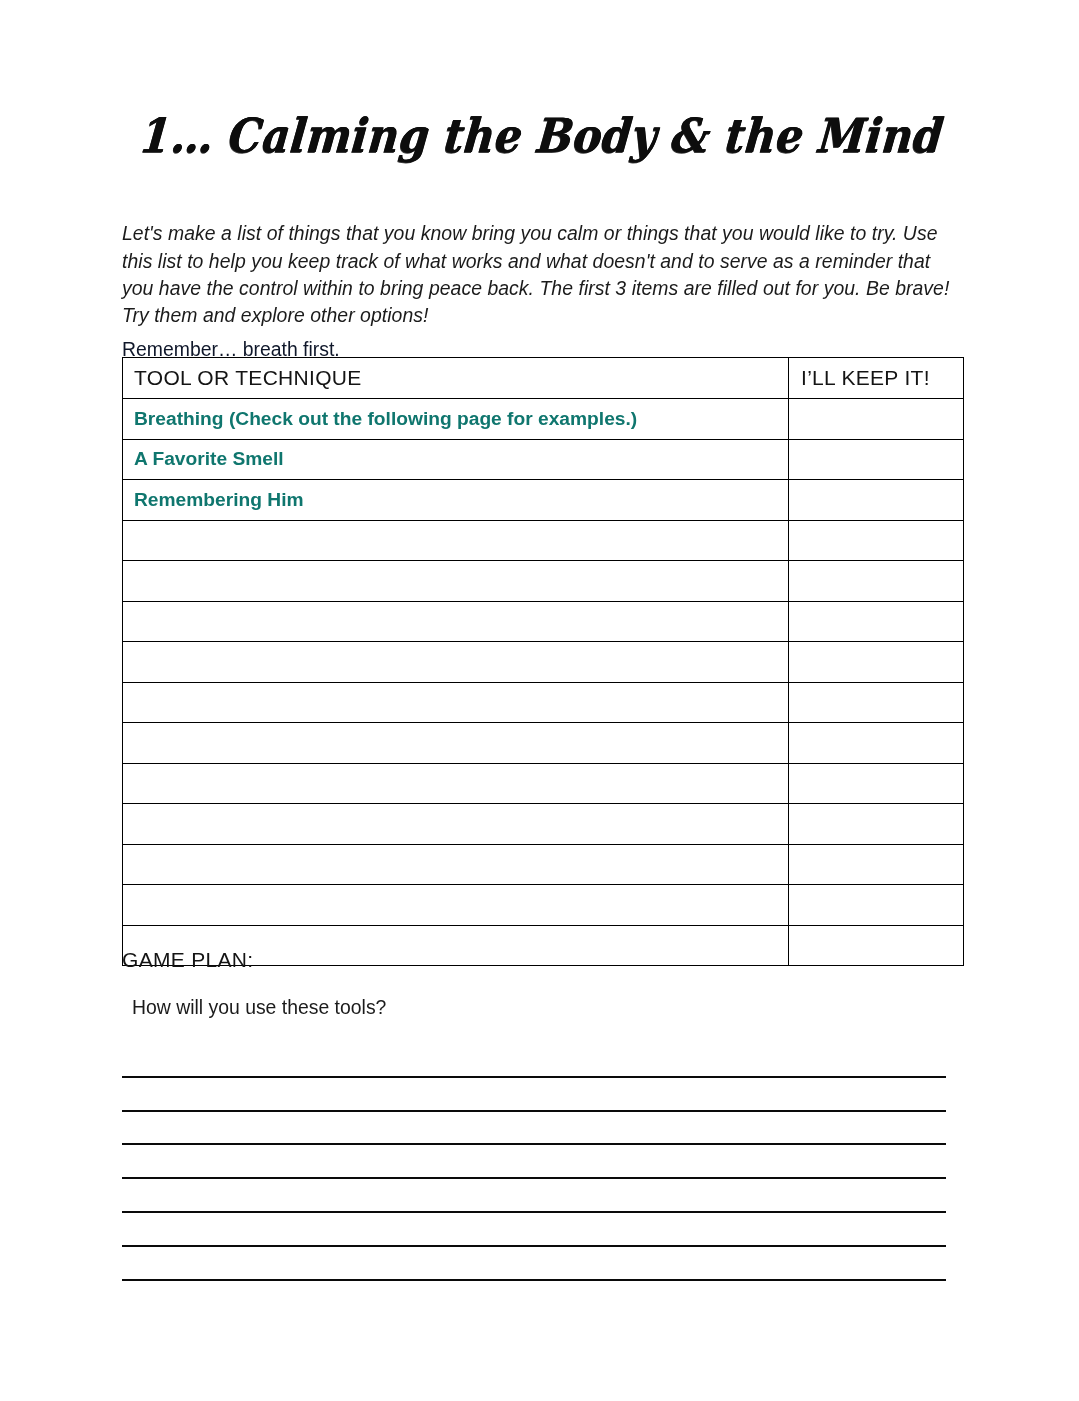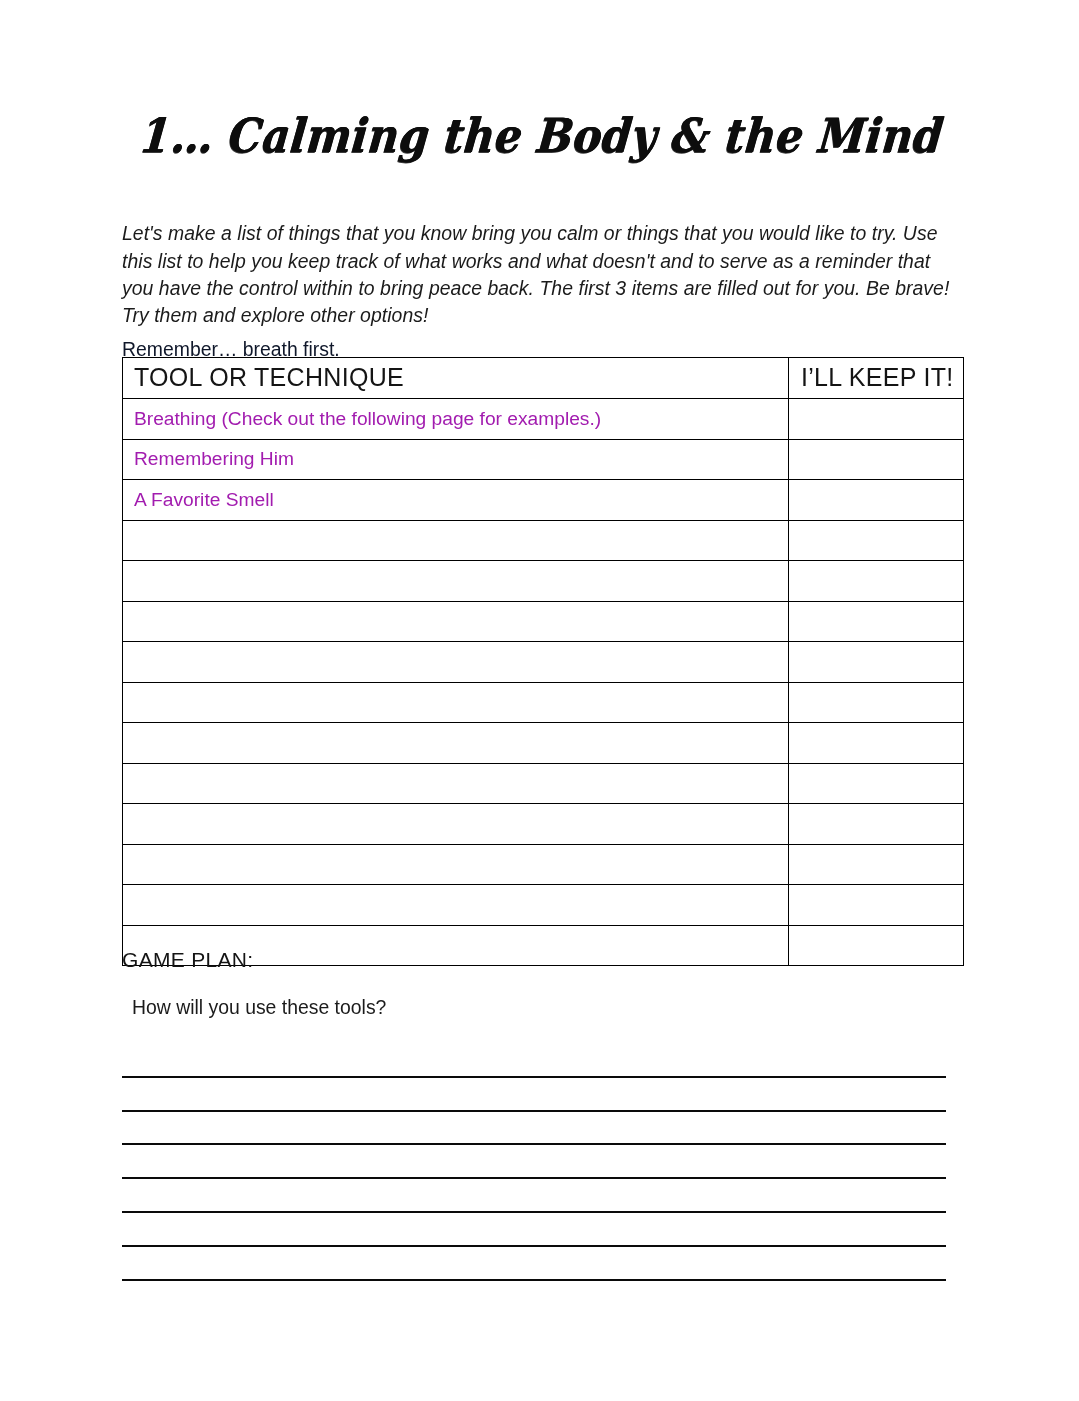--- a/index.html
+++ b/index.html
@@ -85,36 +85,37 @@
     padding: 0;
     vertical-align: middle;
     text-align: left;
     font-weight: normal;
   }
   .col-tool   { width: 666px; }
   .col-keep   { width: 175px; }
 
   .tool-table thead th {
     height: 38px;
-    font-size: 25px;
+    font-size: 21px;
     letter-spacing: 0.3px;
     color: #141414;
     padding: 0 0 2px 11px;
     line-height: 1;
   }
   .tool-table thead th.keep-head {
     padding-left: 12px;
   }
 
   .tool-table tbody td {
     height: 38.5px;
     font-size: 19.2px;
-    color: #a21caf;
+    color: #0f766e;
     padding: 0 0 1px 11px;
     line-height: 1.1;
+    font-weight: bold;
   }
   .tool-table tbody td.keep-cell {
     padding-left: 0;
   }
 
   
   .gameplan-heading {
     position: absolute;
     left: 122px;
     top: 948px;
@@ -165,25 +166,25 @@
         <th class="tool-head">TOOL OR TECHNIQUE</th>
         <th class="keep-head">I’LL KEEP IT!</th>
       </tr>
     </thead>
     <tbody>
       <tr>
         <td>Breathing (Check out the following page for examples.)</td>
         <td class="keep-cell"></td>
       </tr>
       <tr>
+        <td>A Favorite Smell</td>
+        <td class="keep-cell"></td>
+      </tr>
+      <tr>
         <td>Remembering Him</td>
-        <td class="keep-cell"></td>
-      </tr>
-      <tr>
-        <td>A Favorite Smell</td>
         <td class="keep-cell"></td>
       </tr>
       <tr>
         <td></td>
         <td class="keep-cell"></td>
       </tr>
       <tr>
         <td></td>
         <td class="keep-cell"></td>
       </tr>

